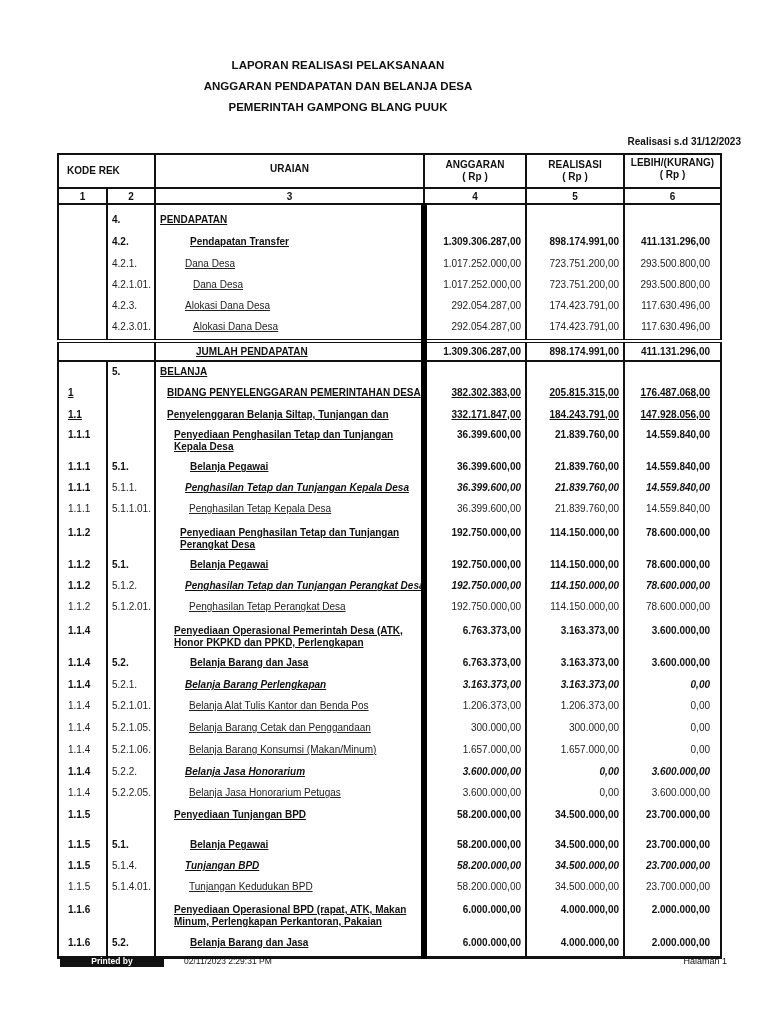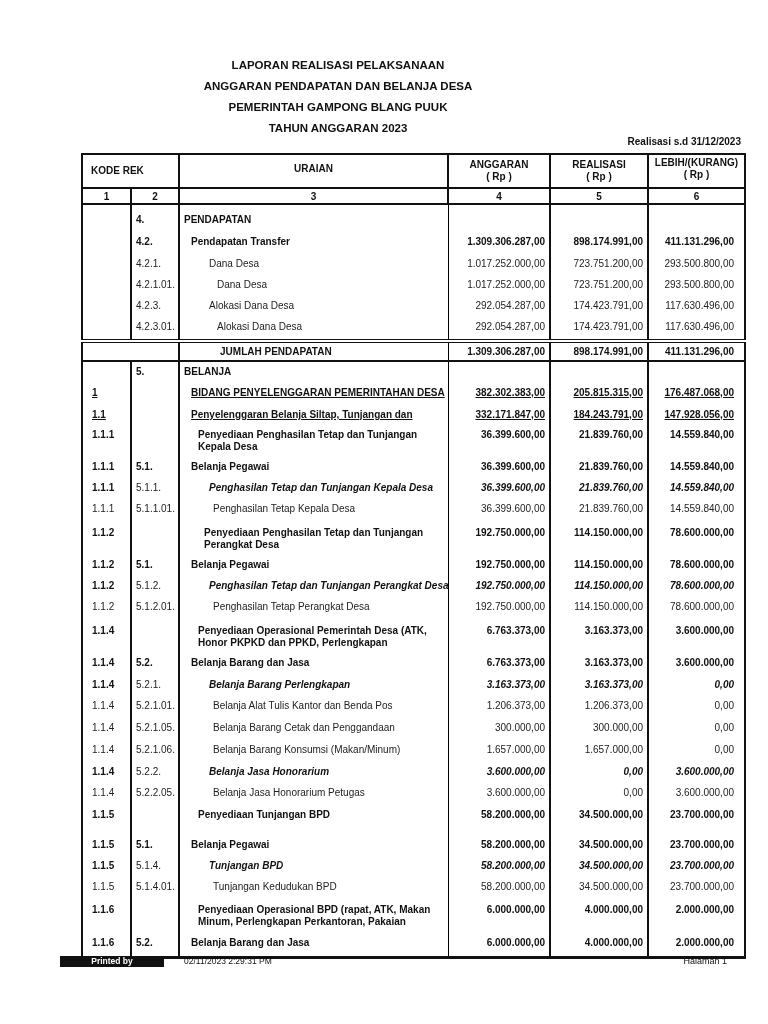--- a/index.html
+++ b/index.html
@@ -4,73 +4,72 @@
   <style>
     * { box-sizing: border-box; margin: 0; padding: 0; }
     html, body { width: 768px; height: 1024px; background: #ffffff; overflow: hidden; }
     body { font-family: "Liberation Sans", sans-serif; color: #111; position: relative; }
 
     .title-block { position: absolute; top: 55px; left: 0; width: 676px; text-align: center; }
     .title-line { font-size: 11.5px; font-weight: bold; height: 21px; line-height: 21px; }
     .realisasi-label { position: absolute; top: 136px; right: 27px; font-size: 10px; font-weight: bold; }
 
     .tbl-wrap { position: absolute; left: 57px; top: 153px; width: 663px; }
-    table { border-collapse: collapse; width: 663px; table-layout: fixed; font-size: 10px; margin-left: 24px; }
+    table { border-collapse: collapse; width: 663px; table-layout: fixed; font-size: 10px; }
     col.c1 { width: 49px; }
     col.c2 { width: 48px; }
     col.c3 { width: 269px; }
     col.c4 { width: 102px; }
     col.c5 { width: 98px; }
     col.c6 { width: 97px; }
 
     th { font-weight: bold; font-size: 10px; border: 2px solid #111; }
     thead tr.h1 th { height: 34px; vertical-align: middle; line-height: 12px; }
     thead tr.h2 th { height: 16px; font-size: 10px; }
     th.left { text-align: left; padding-left: 8px; }
 
     td { vertical-align: top; padding-top: 4px; white-space: nowrap; overflow: hidden; }
     td.k1 { border-left: 2px solid #111; padding-left: 9px; }
     td.k2 { border-left: 2px solid #111; padding-left: 4px; }
-    td.u  { border-left: 2px solid #111; border-right: 1px solid #000000; }
+    td.u  { border-left: 2px solid #111; border-right: 6px solid #000000; text-decoration: underline; }
     td.n  { text-align: right; padding-right: 4px; }
     td.n5 { border-right: 2px solid #111; }
     td.n6 { border-right: 2px solid #111; padding-right: 10px; }
     td.n4 { border-right: 2px solid #111; }
 
     .b { font-weight: bold; }
     .i { font-style: italic; }
     .ul { text-decoration: underline; }
     .reg { color: #222; }
 
     tr.gap td { height: 6px; padding: 0; }
     tr.total td { border-top: 4px double #111; border-bottom: 2px solid #111; height: 20px; padding-top: 3px; }
     tr.total td.merged { border-left: 2px solid #111; }
     tr.bottom td { border-bottom: 3px solid #111; height: 4px; padding: 0; }
 
     .ind0 { padding-left: 4px; }
     .ind1 { padding-left: 11px; }
-    .ind2 { padding-left: 11px; }
+    .ind2 { padding-left: 34px; }
     .ind3 { padding-left: 29px; }
     .ind4 { padding-left: 33px; }
     .ind5 { padding-left: 37px; }
     .wrap { white-space: normal; line-height: 12px; }
 
     .footer { position: absolute; top: 956px; left: 60px; width: 670px; height: 12px; font-size: 8.5px; }
     .printed-by { position: absolute; left: 0; top: 0; background: #111; color: #fff; font-weight: bold; padding: 0 10px; width: 104px; height: 11px; line-height: 11px; text-align: center; }
     .print-date { position: absolute; left: 124px; top: 0; line-height: 11px; }
     .page-no { position: absolute; right: 3px; top: 0; font-size: 9px; }
   </style>
 </head>
 <body>
 
 <div class="title-block">
   <div class="title-line">LAPORAN REALISASI PELAKSANAAN</div>
   <div class="title-line">ANGGARAN PENDAPATAN DAN BELANJA DESA</div>
   <div class="title-line">PEMERINTAH GAMPONG BLANG PUUK</div>
-  <div class="title-line">TAHUN ANGGARAN 2023</div>
 </div>
 <div class="realisasi-label">Realisasi s.d 31/12/2023</div>
 
 <div class="tbl-wrap">
 <table>
   <colgroup>
     <col class="c1">
         <col class="c2">
         <col class="c3">
         <col class="c4">

